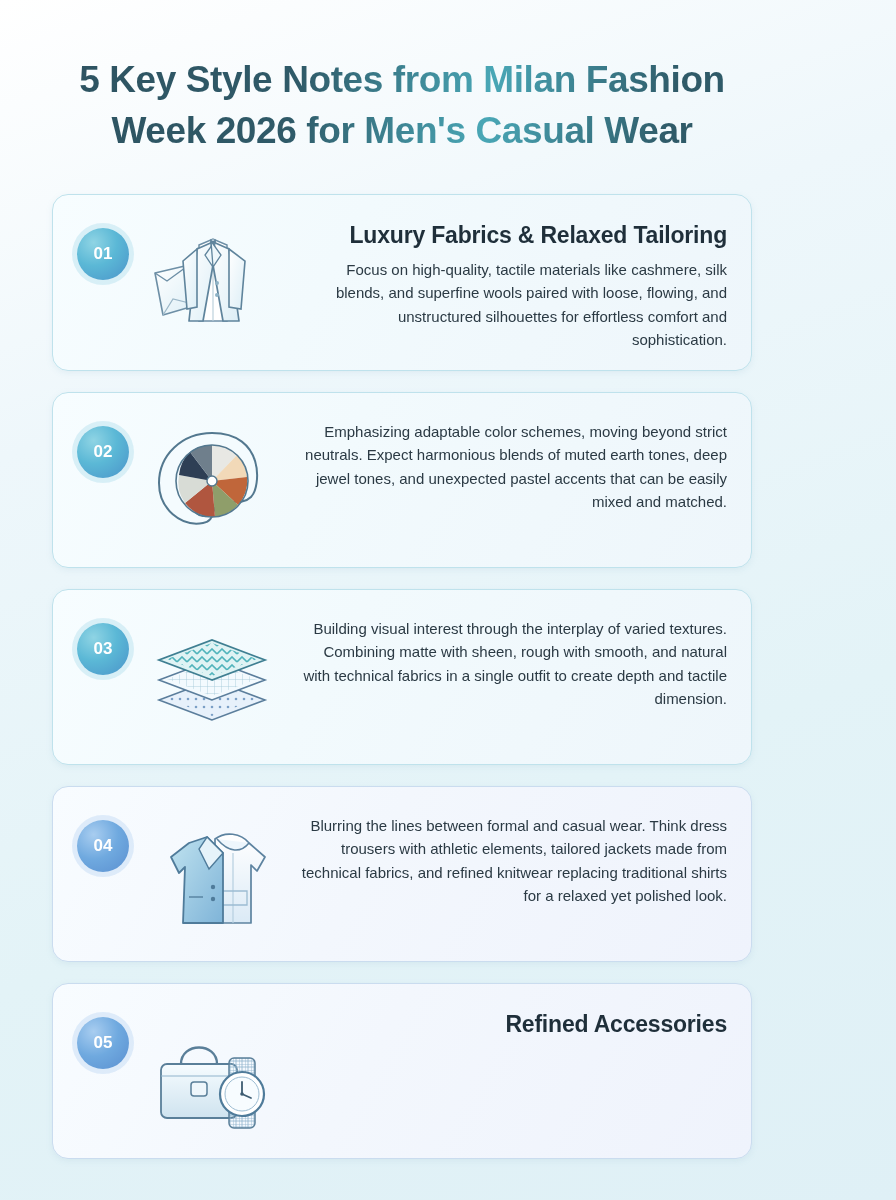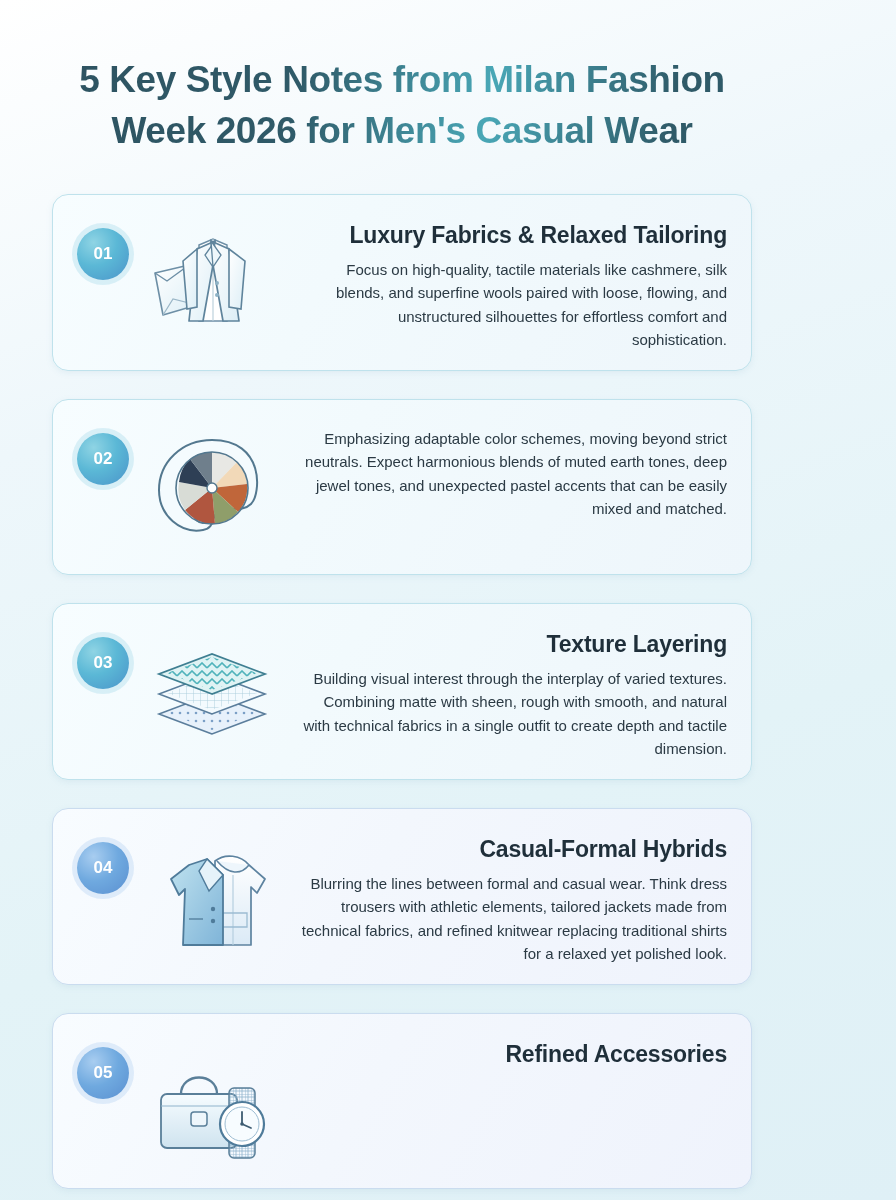--- a/index.html
+++ b/index.html
@@ -30,21 +30,21 @@
     background: linear-gradient(100deg, #2e5361 0%, #2f5a68 35%, #49a7b6 62%, #2f5a68 88%);
     -webkit-background-clip: text;
     background-clip: text;
     color: transparent;
     -webkit-text-fill-color: transparent;
     padding: 0 10px;
     margin-bottom: 38px;
   }
 
   
-  .cards { display: flex; flex-direction: column; gap: 28px; }
+  .cards { display: flex; flex-direction: column; gap: 21px; }
 
   .card {
     position: relative;
     border-radius: 16px;
     border: 1px solid #bfe2ec;
     background: linear-gradient(120deg, #f7fdff 0%, #f2fafd 40%, #eef6fb 100%);
     box-shadow: 0 2px 6px rgba(120, 170, 190, 0.13);
     display: flex;
     align-items: flex-start;
     padding: 19px 20px 19px 18px;
@@ -186,21 +186,20 @@
           <path d="M75 100 L30 83 L75 67 L120 83 Z" fill="url(#dots)" opacity="0.9"></path>
 
           <path d="M75 84 L22 64 L75 44 L128 64 Z" fill="#f3fafe" stroke="#5b7e9c" stroke-width="1.6"></path>
           <path d="M75 80 L30 63 L75 47 L120 63 Z" fill="url(#grid)" opacity="0.9"></path>
 
           <path d="M75 64 L22 44 L75 24 L128 44 Z" fill="#dff3f4" stroke="#3f7f92" stroke-width="1.8"></path>
           <path d="M75 60 L30 43 L75 27 L120 43 Z" fill="url(#zig)" opacity="0.95"></path>
         </svg>
       </div>
       <div class="text">
-        <div class="card-title">Texture Layering</div>
         <div class="card-body">Building visual interest through the interplay of varied textures. Combining matte with sheen, rough with smooth, and natural with technical fabrics in a single outfit to create depth and tactile dimension.</div>
       </div>
     </div>
 
     <div class="card c4">
       <div class="badge">04</div>
       <div class="art">
         <svg width="150" height="128" viewBox="0 0 150 128">
           <defs>
             <linearGradient id="g4a" x1="0" y1="0" x2="1" y2="1">
@@ -219,21 +218,20 @@
           <path d="M84 78 L110 78 L110 92 L84 92" fill="none" stroke="#9cbcd2" stroke-width="1.3"></path>
 
           <path d="M70 24 L52 30 L34 44 L42 60 L48 54 L46 110 L86 110 L86 40 Z" fill="url(#g4a)" stroke="#4f7b9a" stroke-width="1.8" stroke-linejoin="round"></path>
           <path d="M70 24 L86 40 L72 56 L62 36 Z" fill="#e6f3fa" stroke="#4f7b9a" stroke-width="1.4"></path>
           <circle cx="76" cy="74" r="2.2" fill="#4f7b9a"></circle>
           <circle cx="76" cy="86" r="2.2" fill="#4f7b9a"></circle>
           <path d="M52 84 L66 84" stroke="#4f7b9a" stroke-width="1.3"></path>
         </svg>
       </div>
       <div class="text">
-        <div class="card-title">Casual-Formal Hybrids</div>
         <div class="card-body">Blurring the lines between formal and casual wear. Think dress trousers with athletic elements, tailored jackets made from technical fabrics, and refined knitwear replacing traditional shirts for a relaxed yet polished look.</div>
       </div>
     </div>
 
     <div class="card c5">
       <div class="badge">05</div>
       <div class="art">
         <svg width="150" height="128" viewBox="0 0 150 128">
           <defs>
             <linearGradient id="g5" x1="0" y1="0" x2="0" y2="1">

